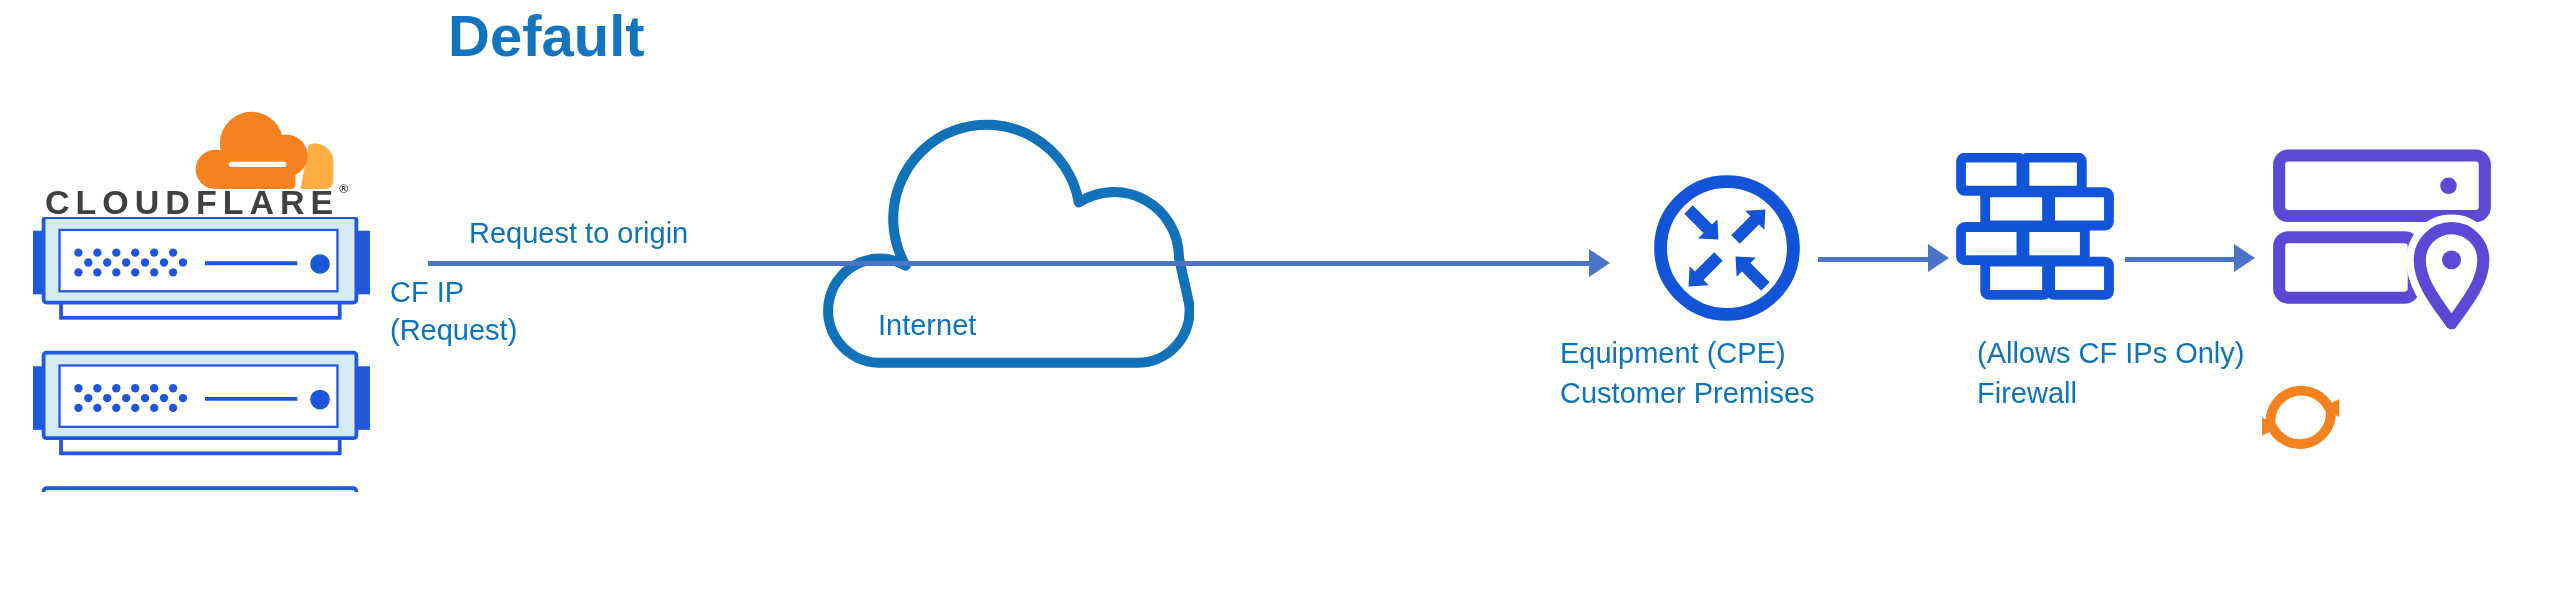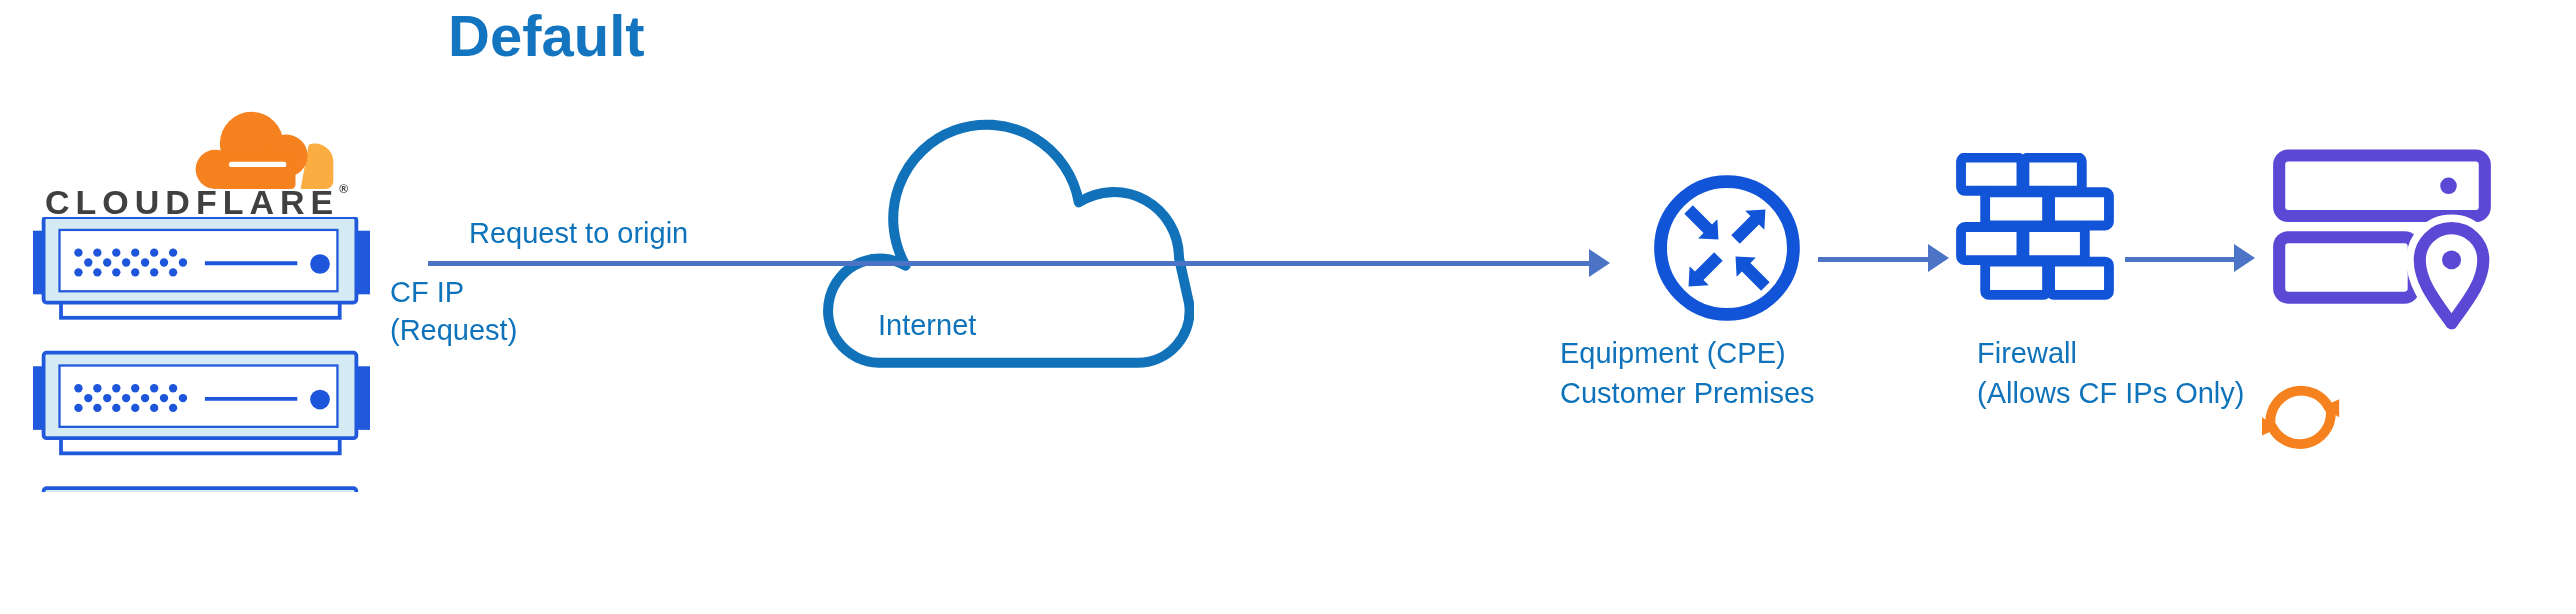--- a/index.html
+++ b/index.html
@@ -128,22 +128,22 @@
       <rect x="40" y="52" width="82" height="44" rx="5"></rect>
       <rect x="126" y="52" width="78" height="44" rx="5"></rect>
       <rect x="8" y="98" width="80" height="44" rx="5"></rect>
       <rect x="92" y="98" width="80" height="44" rx="5"></rect>
       <rect x="40" y="144" width="82" height="44" rx="5"></rect>
       <rect x="126" y="144" width="78" height="44" rx="5"></rect>
     </g>
   </svg>
 
   <div id="firewall-label" class="abs lbl">
+    <div>(Allows CF IPs Only)</div>
     <div>Firewall</div>
-    <div>(Allows CF IPs Only)</div>
   </div>
 
   <div class="abs hline" style="left:2125px;top:257px;width:109px;"></div>
   <div class="abs ahead" style="left:2234px;top:244px;"></div>
 
   <svg class="abs" style="left:2270px;top:148px;" width="227" height="189" viewBox="0 0 300 250">
     <rect x="12" y="10" width="272" height="80" rx="12" fill="#ffffff" stroke="#5B49D6" stroke-width="16"></rect>
     <circle cx="236" cy="50" r="11" fill="#5B49D6"></circle>
     <rect x="12" y="118" width="178" height="80" rx="12" fill="#ffffff" stroke="#5B49D6" stroke-width="16"></rect>
 

